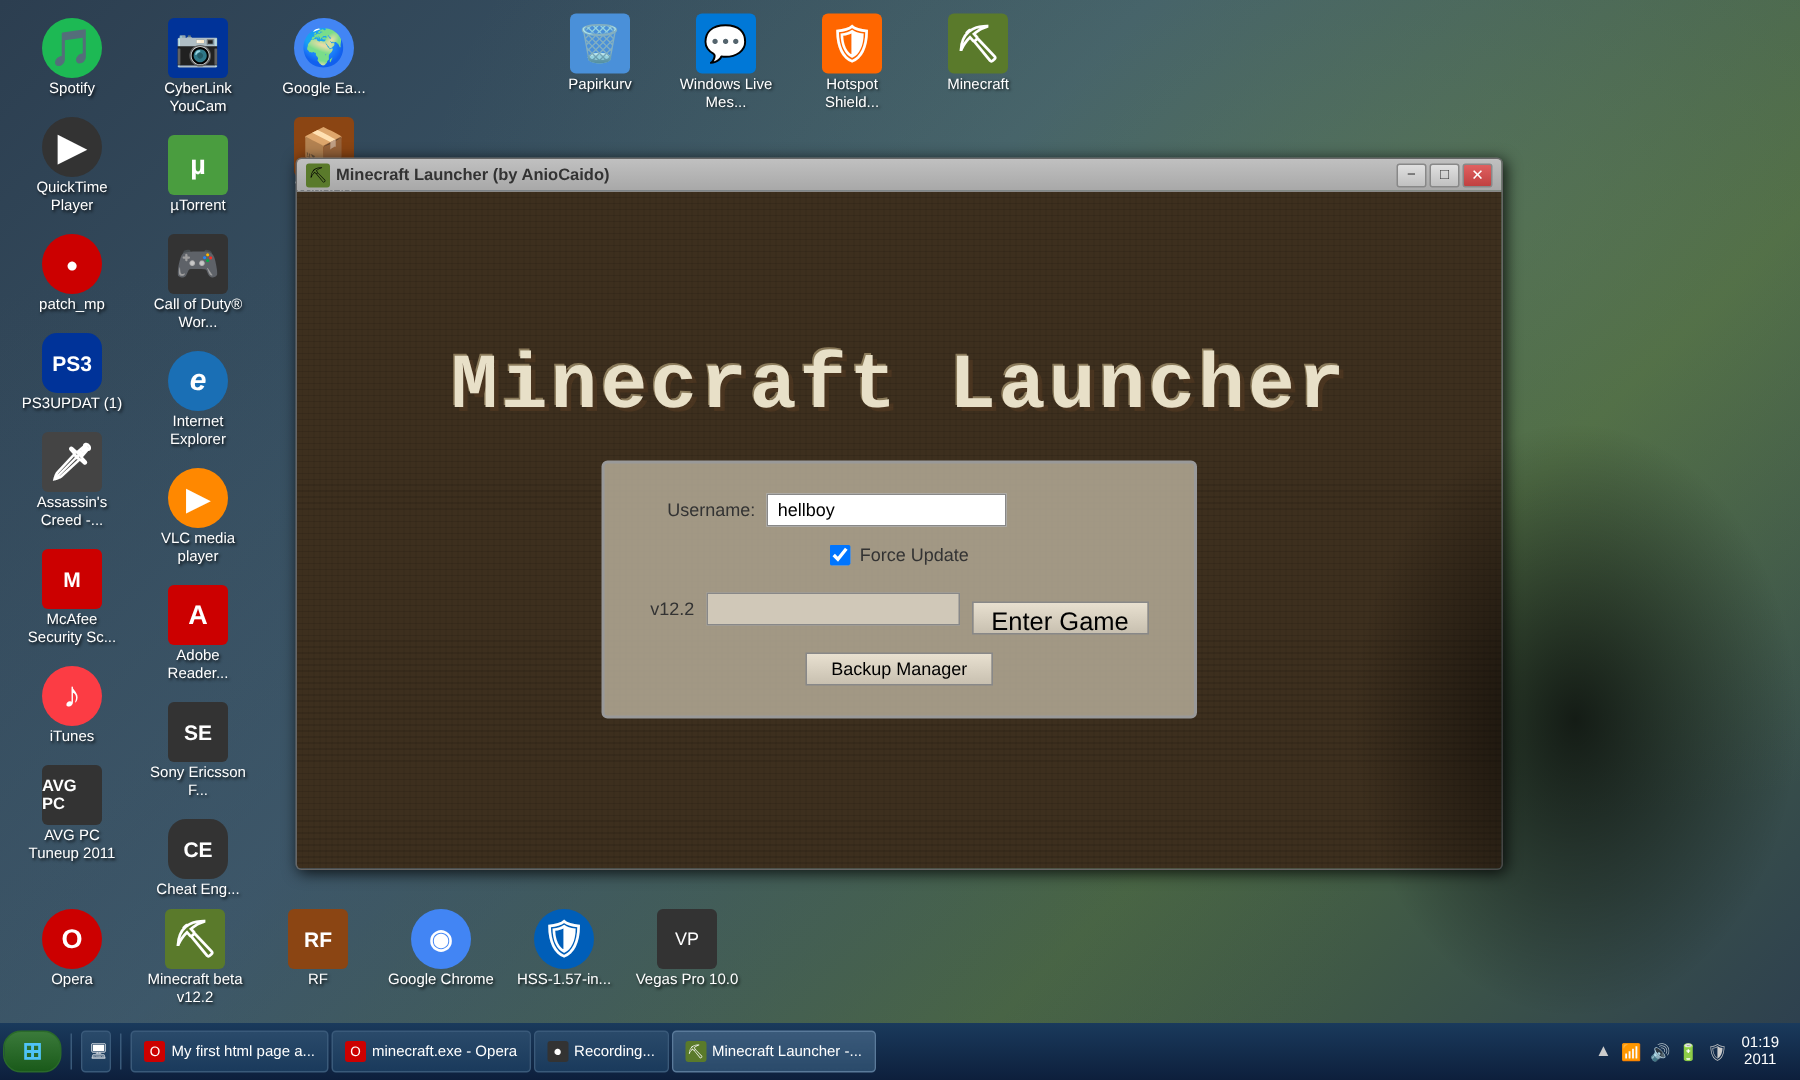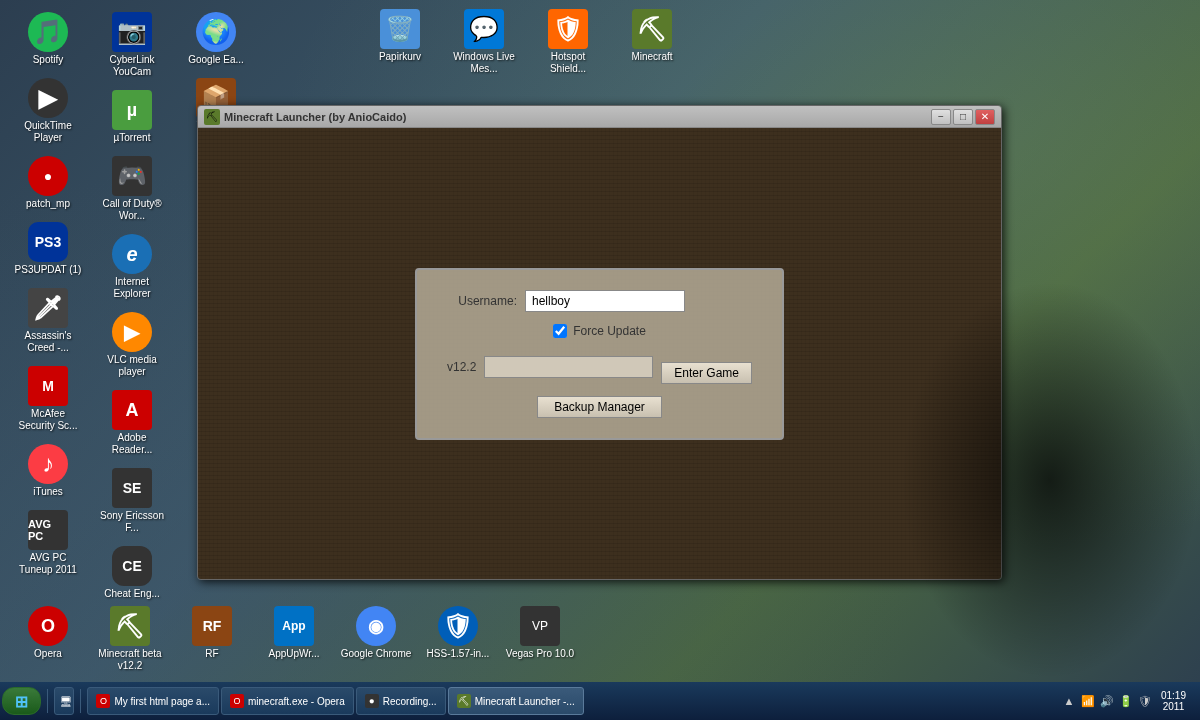--- a/index.html
+++ b/index.html
@@ -293,21 +293,21 @@
       border: 1px solid #888;
       padding: 3px 6px;
       font-size: 12px;
       height: 22px;
     }
 
     .enter-game-btn {
       background: linear-gradient(to bottom, #e8e0d0, #c8c0b0);
       border: 1px solid #888;
       padding: 3px 12px;
-      font-size: 12px;
+      font-size: 17px;
       cursor: pointer;
       height: 22px;
       margin-top: 12px;
     }
 
     .backup-btn {
       background: linear-gradient(to bottom, #e8e0d0, #c8c0b0);
       border: 1px solid #888;
       padding: 3px 16px;
       font-size: 12px;
@@ -530,20 +530,21 @@
     <div class="window-titlebar">
       <div class="window-title-icon">⛏</div>
       <span class="window-title-text">Minecraft Launcher (by AnioCaido)</span>
       <div class="window-controls">
         <div class="win-btn">−</div>
         <div class="win-btn">□</div>
         <div class="win-btn win-btn-close">✕</div>
       </div>
     </div>
     <div class="window-body">
+      <h1 class="mc-title">Minecraft Launcher</h1>
       <div class="mc-form">
         <div class="form-row">
           <label class="form-label">Username:</label>
           <input class="form-input" type="text" value="hellboy" style="">
         </div>
         <div class="checkbox-row">
           <input type="checkbox" class="form-checkbox" checked="" style="">
           <label class="checkbox-label">Force Update</label>
         </div>
         <div class="version-row">
@@ -563,24 +564,20 @@
     </div>
     <div class="desktop-icon">
       <div class="icon-img icon-mcbeta" style="color:white;">⛏</div>
       <span class="icon-label">Minecraft beta v12.2</span>
     </div>
     <div class="desktop-icon">
       <div class="icon-img icon-rf" style="color:white;font-size:14px;font-weight:bold;">RF</div>
       <span class="icon-label">RF</span>
     </div>
     <div class="desktop-icon">
-      <div class="icon-img icon-appup" style="color:white;font-size:12px;">App</div>
-      <span class="icon-label">AppUpWr...</span>
-    </div>
-    <div class="desktop-icon">
       <div class="icon-img icon-chrome" style="color:white;font-size:18px;">◉</div>
       <span class="icon-label">Google Chrome</span>
     </div>
     <div class="desktop-icon">
       <div class="icon-img icon-hss" style="color:white;">🛡</div>
       <span class="icon-label">HSS-1.57-in...</span>
     </div>
     <div class="desktop-icon">
       <div class="icon-img icon-vegas" style="color:white;font-size:12px;font-weight:normal;">VP</div>
       <span class="icon-label">Vegas Pro 10.0</span>

